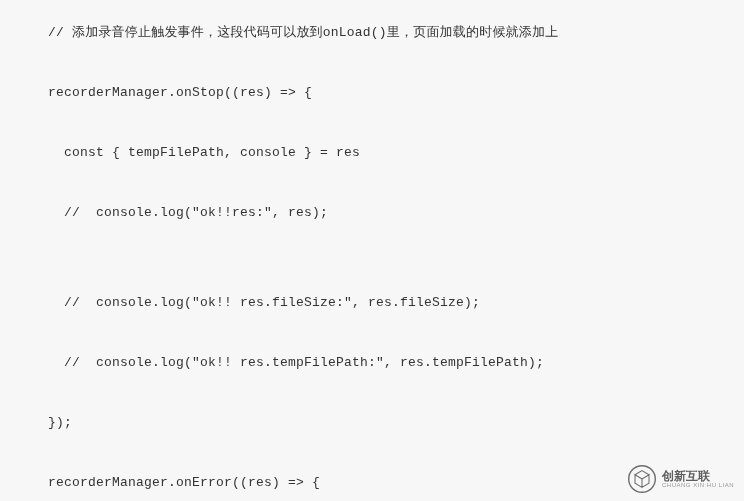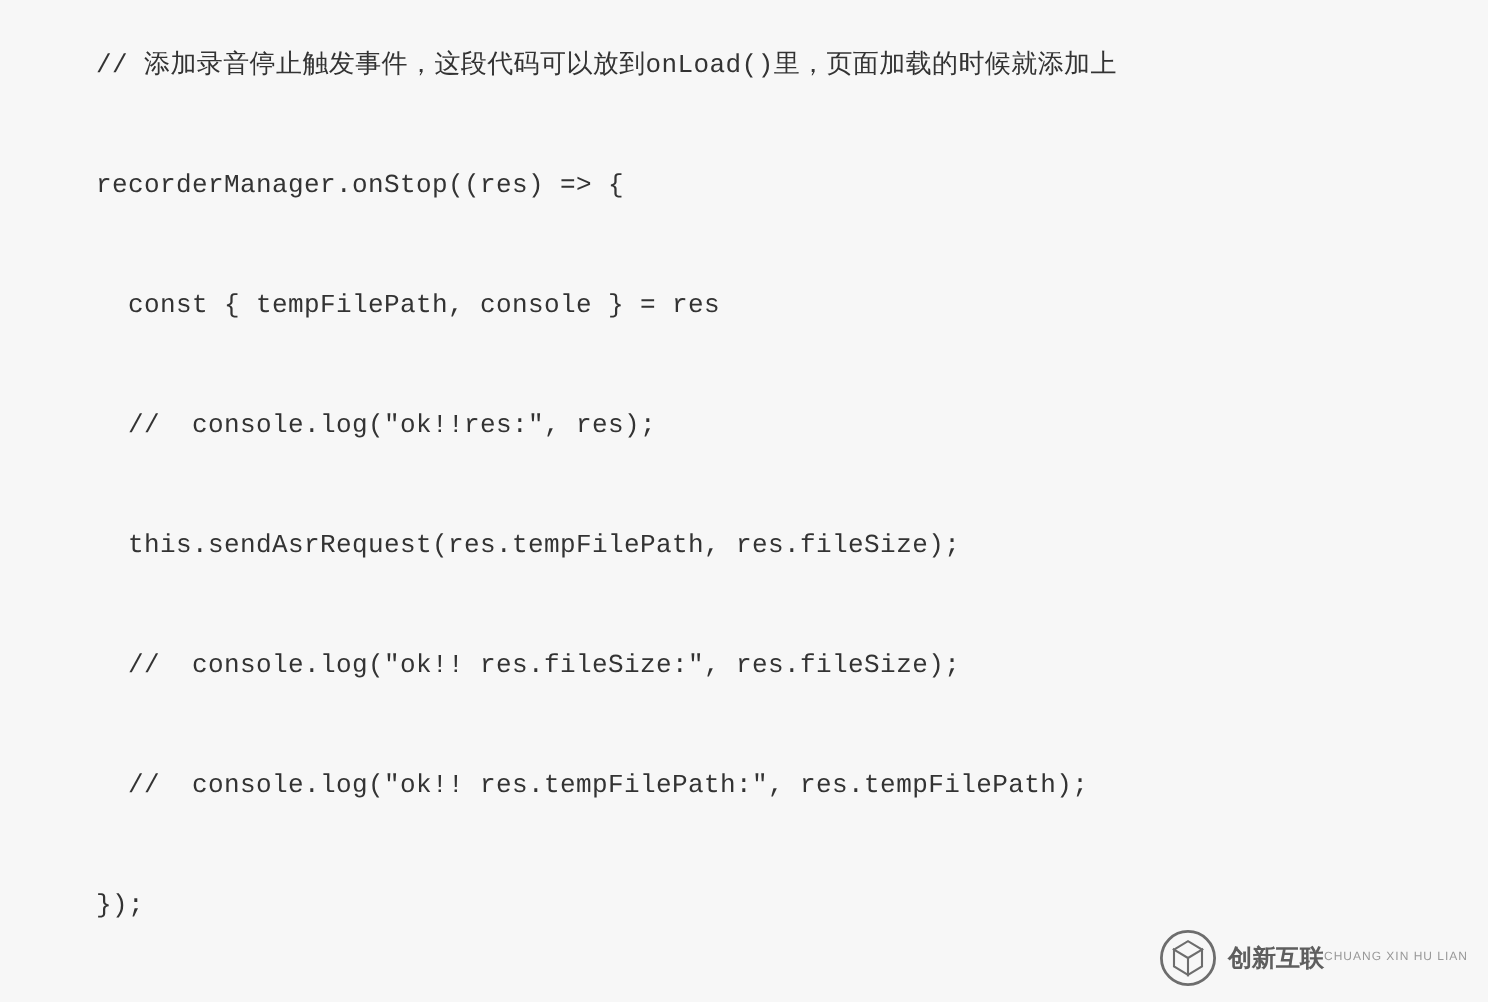--- a/index.html
+++ b/index.html
@@ -26,40 +26,39 @@
     gap: 6px;
     opacity: 0.85;
   }
   .wm-logo {
     width: 28px;
     height: 28px;
     display: block;
   }
   .wm-text {
     display: flex;
+    flex-direction: column;
     line-height: 1;
     color: #555;
-    align-items: center;
   }
   .wm-cn { font-size: 12px; font-weight: 600; font-family: "Microsoft YaHei", sans-serif; color: #444; }
   .wm-py { font-size: 6px; letter-spacing: 0.5px; color: #888; font-family: Arial, sans-serif; }
 </style>
 </head>
 <body>
 
 <div class="code-area">
   <div class="line">// 添加录音停止触发事件，这段代码可以放到onLoad()里，页面加载的时候就添加上</div>
   <div class="line"></div>
   <div class="line">recorderManager.onStop((res) =&gt; {</div>
   <div class="line"></div>
   <div class="line">  const { tempFilePath, console } = res</div>
   <div class="line"></div>
   <div class="line">  //  console.log("ok!!res:", res);</div>
   <div class="line"></div>
-  <div class="line">  this.sendAsrRequest(res.tempFilePath, res.fileSize);</div>
   <div class="line"></div>
   <div class="line">  //  console.log("ok!! res.fileSize:", res.fileSize);</div>
   <div class="line"></div>
   <div class="line">  //  console.log("ok!! res.tempFilePath:", res.tempFilePath);</div>
   <div class="line"></div>
   <div class="line">});</div>
   <div class="line"></div>
   <div class="line">recorderManager.onError((res) =&gt; {</div>
 
 </div>

